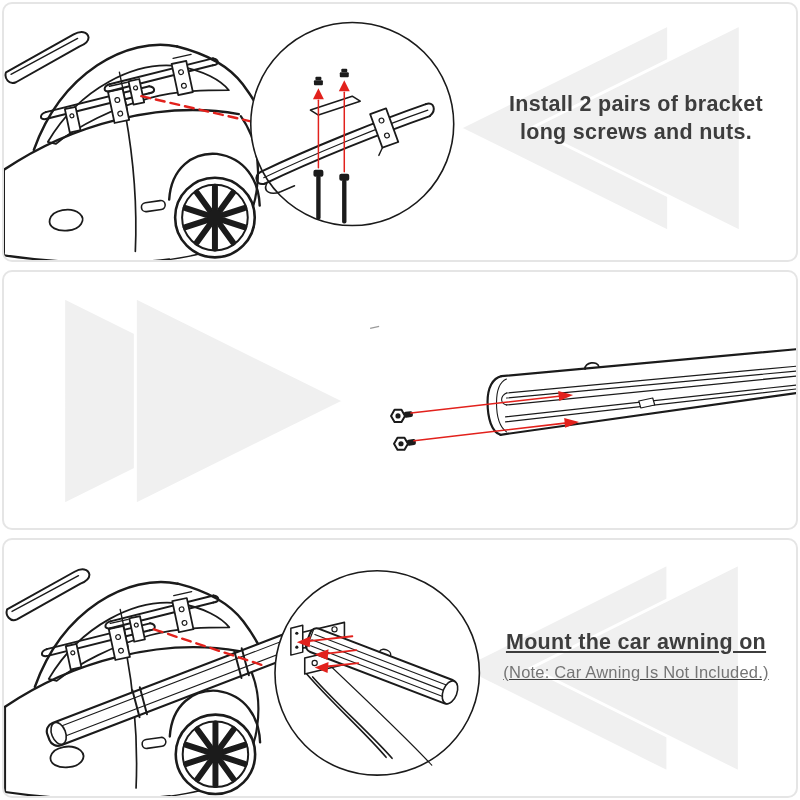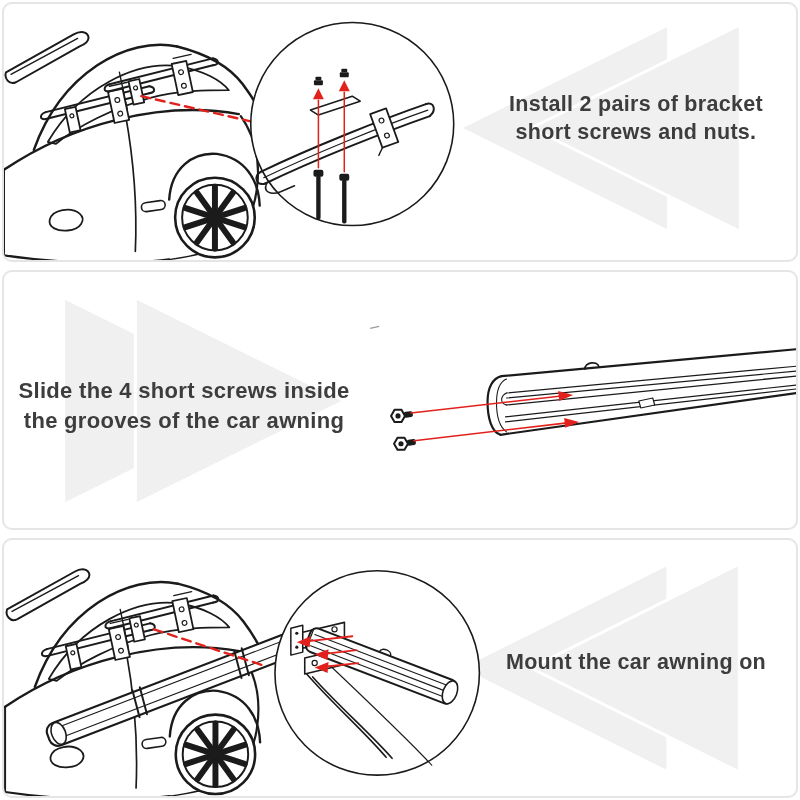--- a/index.html
+++ b/index.html
@@ -13,21 +13,21 @@
   }
   html,body{margin:0;padding:0;background:var(--page-bg);}
   .page{width:800px;height:800px;box-sizing:border-box;padding:2px;display:flex;flex-direction:column;gap:8px;
         font-family:"Liberation Sans", sans-serif;}
   .panel{position:relative;flex:1 1 0;background:#fff;border:2px solid var(--card-border);border-radius:10px;overflow:hidden;}
   .art{position:absolute;left:0;top:0;width:100%;height:100%;}
   .caption{position:absolute;text-align:center;color:var(--text-color);font-weight:700;letter-spacing:.3px;}
   .caption .cap-line{display:block;text-align:center;}
   .caption.p1{left:472px;top:86px;width:320px;font-size:21.5px;line-height:28px;}
   .caption.p2{left:8px;top:104px;width:344px;font-size:22px;line-height:30px;}
-  .caption.p3{left:472px;top:108px;width:320px;font-size:21.5px;line-height:29px;}
+  .caption.p3{left:472px;top:88px;width:320px;font-size:21.5px;line-height:29px;text-decoration:underline;}
   .note-line{display:block;margin-top:5px;font-size:16.5px;line-height:21px;font-weight:400;color:var(--note-color);letter-spacing:.2px;}
   
   .ln{stroke:var(--line-art);fill:none;stroke-linecap:round;stroke-linejoin:round;}
   .lnf{stroke:var(--line-art);fill:#fff;stroke-linecap:round;stroke-linejoin:round;}
   .blk{fill:var(--line-art);stroke:none;}
   .red-l{stroke:var(--accent-red);fill:none;stroke-linecap:round;}
   .red-f{fill:var(--accent-red);stroke:none;}
   .dash{stroke-dasharray:9 6;}
   .wm{fill:var(--watermark-color);stroke:#ffffff;stroke-width:3;}
   .spk{stroke:var(--line-art);stroke-width:6;stroke-linecap:round;}
@@ -153,21 +153,21 @@
           <path class="red-l" d="M68,78 L68,146" stroke-width="1.5"></path>
           <path class="red-l" d="M94,70 L94,150" stroke-width="1.5"></path>
 
           <use href="#screwShape" transform="translate(68,148)"></use>
           <use href="#screwShape" transform="translate(94,152)"></use>
         </g>
       </g>
     </svg>
     <div class="caption p1">
       <span class="cap-line">Install 2 pairs of bracket</span>
-      <span class="cap-line">short screws and nuts.</span>
+      <span class="cap-line">long screws and nuts.</span>
     </div>
   </section>
 
   <section class="panel">
     <svg class="art" viewBox="0 0 796 256">
       <polygon class="wm" points="60,25 60,233 270,129"></polygon>
       <polygon class="wm" points="132,25 132,233 342,129"></polygon>
       <path d="M368,56 L377,54" stroke="#9a9a9a" stroke-width="1.2" fill="none"></path>
       <g>
         <path fill="#fff" d="M500,104 C491,106 486,116 486,130 C486,146 490,160 499,163 L796,121 L796,77 Z"></path>
@@ -184,24 +184,20 @@
         <path class="ln" d="M584,97 C583,90 597,88 598,95" stroke-width="1.7"></path>
         <path class="lnf" d="M638,129 L652,126 L654,133 L640,136 Z" stroke-width="1.2"></path>
       </g>
       <use href="#shortScrewShape" transform="translate(396,144)"></use>
       <use href="#shortScrewShape" transform="translate(399,172)"></use>
       <path class="red-l" d="M409,141 L560,124" stroke-width="1.6"></path>
       <path class="red-f" d="M572,123 L557,119 L558,129 Z"></path>
       <path class="red-l" d="M412,169 L566,151" stroke-width="1.6"></path>
       <path class="red-f" d="M578,150 L563,146 L564,156 Z"></path>
     </svg>
-    <div class="caption p2">
-      <span class="cap-line">Slide the 4 short screws inside</span>
-      <span class="cap-line">the grooves of the car awning</span>
-    </div>
   </section>
 
   <section class="panel">
     <svg class="art" viewBox="0 0 796 258">
       <polygon class="wm" points="668,24 668,234 458,129"></polygon>
       <polygon class="wm" points="740,24 740,234 530,129"></polygon>
       <g>
         <use href="#carShape" transform="translate(0,8)"></use>
         <use href="#rackShape" transform="translate(94,98)"></use>
         <use href="#rackShape" transform="translate(158,70)"></use>
@@ -251,16 +247,17 @@
           <path class="red-f" d="M22,72 L36,66 L35,77 Z"></path>
           <path class="red-l" d="M82,80 L52,83.5" stroke-width="1.8"></path>
           <path class="red-f" d="M40,84.5 L54,79 L53,90 Z"></path>
           <path class="red-l" d="M84,93 L52,96.5" stroke-width="1.8"></path>
           <path class="red-f" d="M40,97.5 L54,92 L53,103 Z"></path>
         </g>
       </g>
     </svg>
     <div class="caption p3">
       <span class="cap-line">Mount the car awning on</span>
+      <span class="note-line">(Note: Car Awning Is Not Included.)</span>
     </div>
   </section>
 
 </div>
 
 </body></html>

